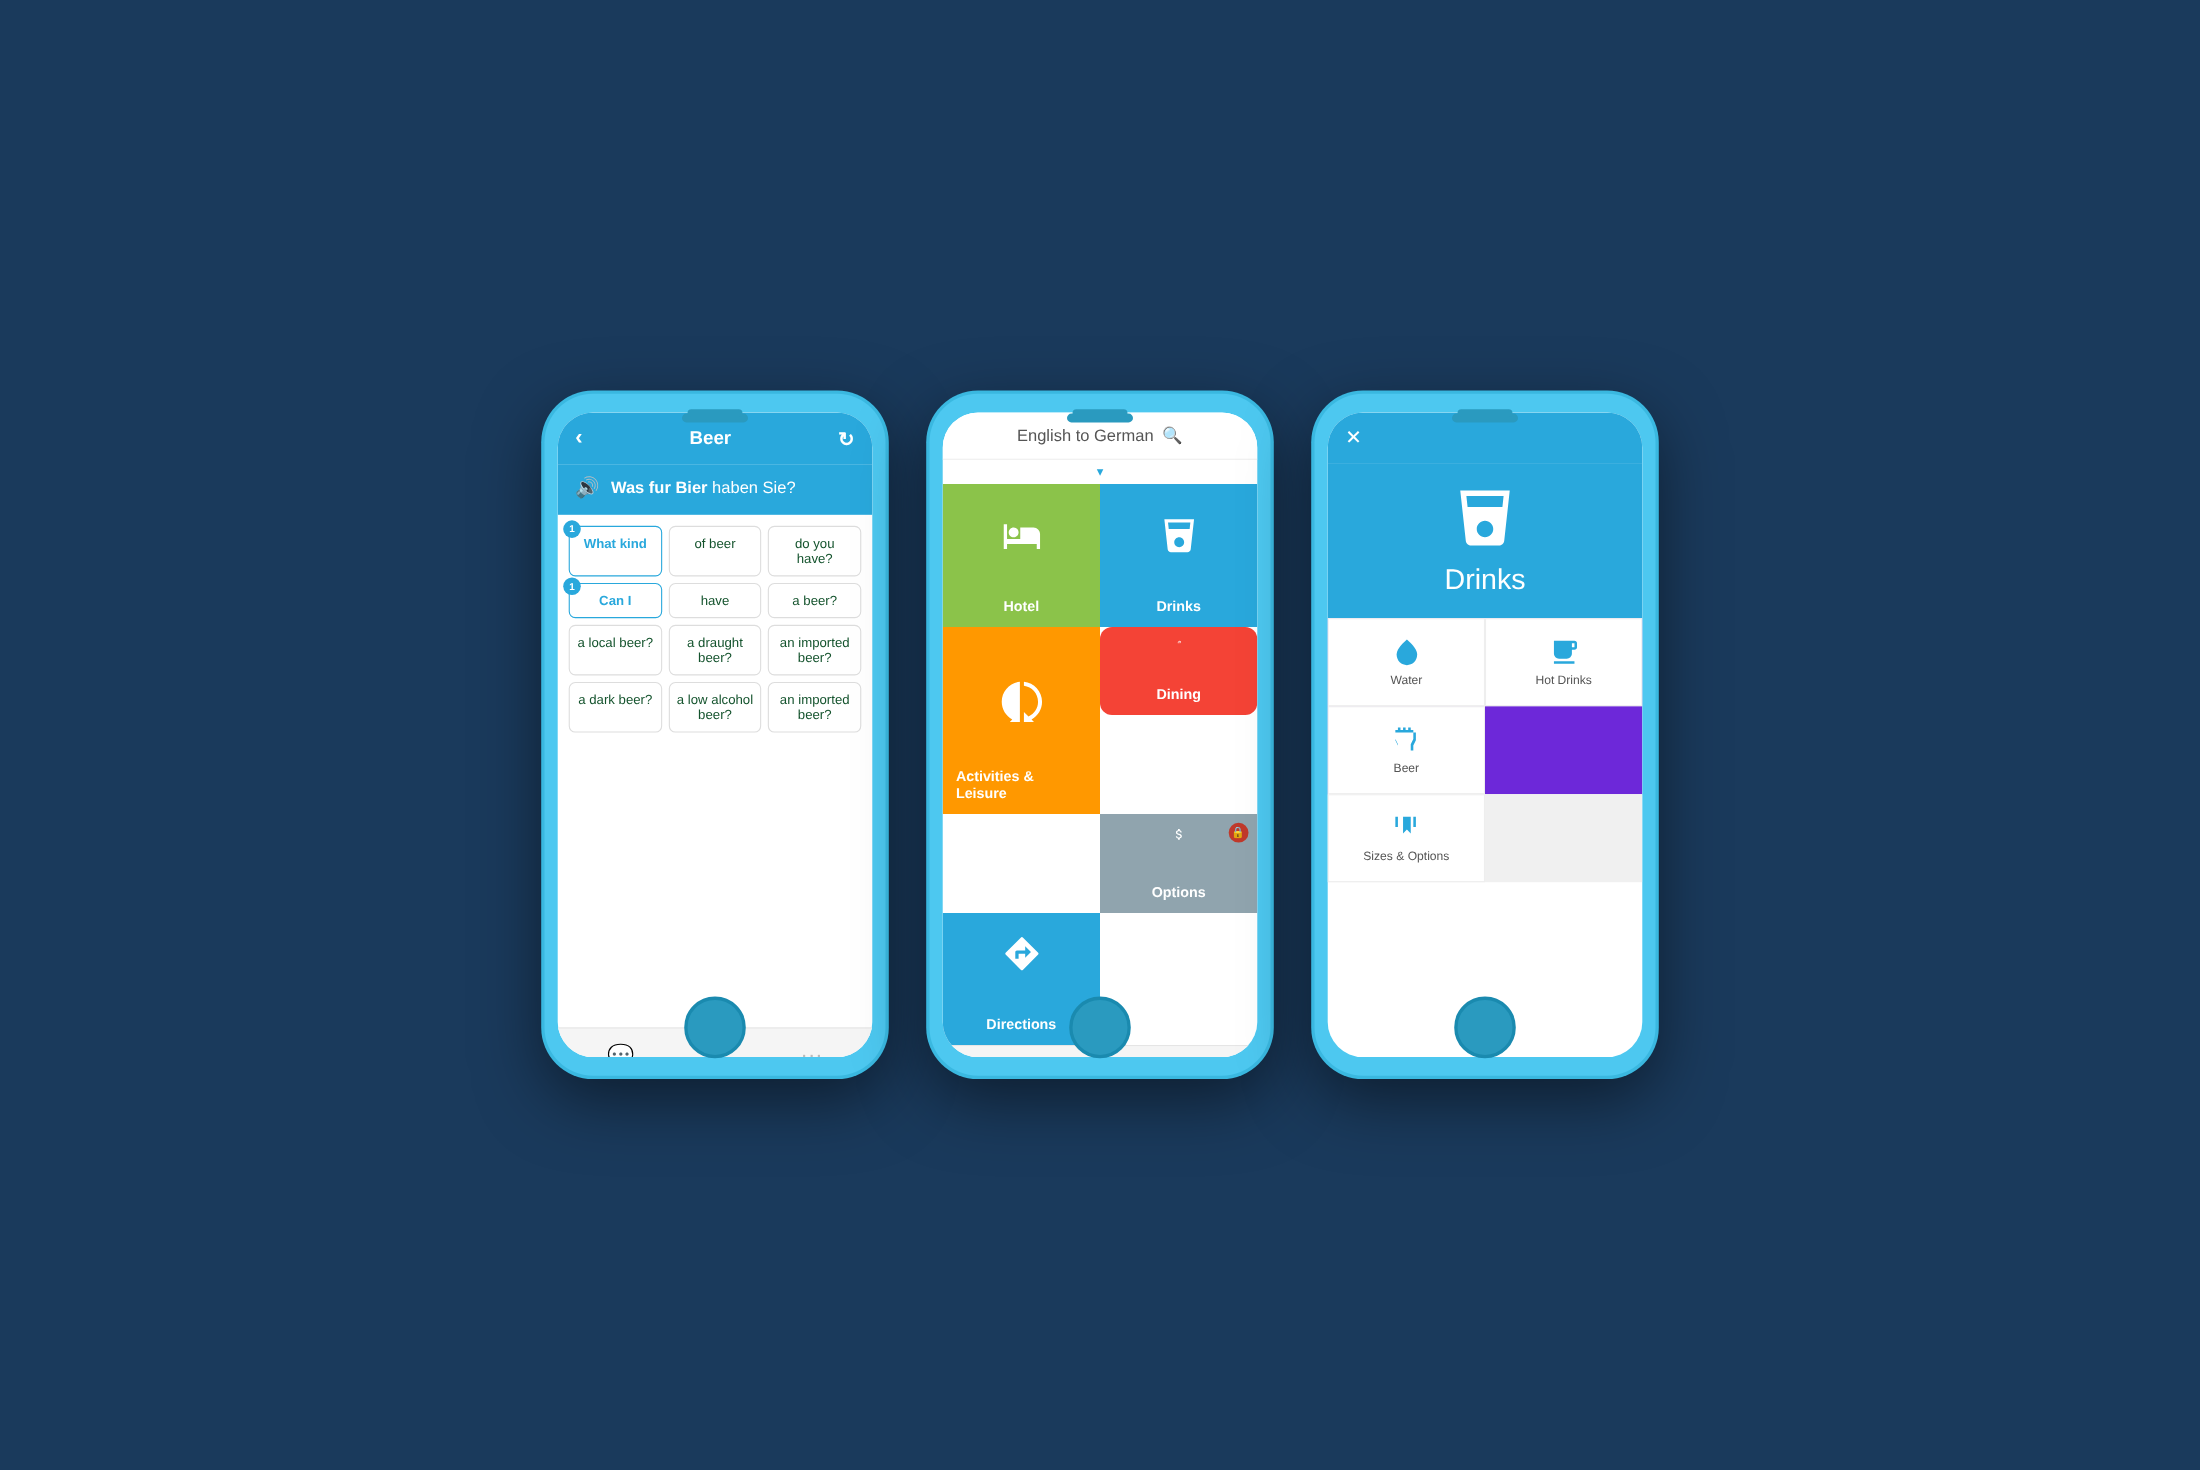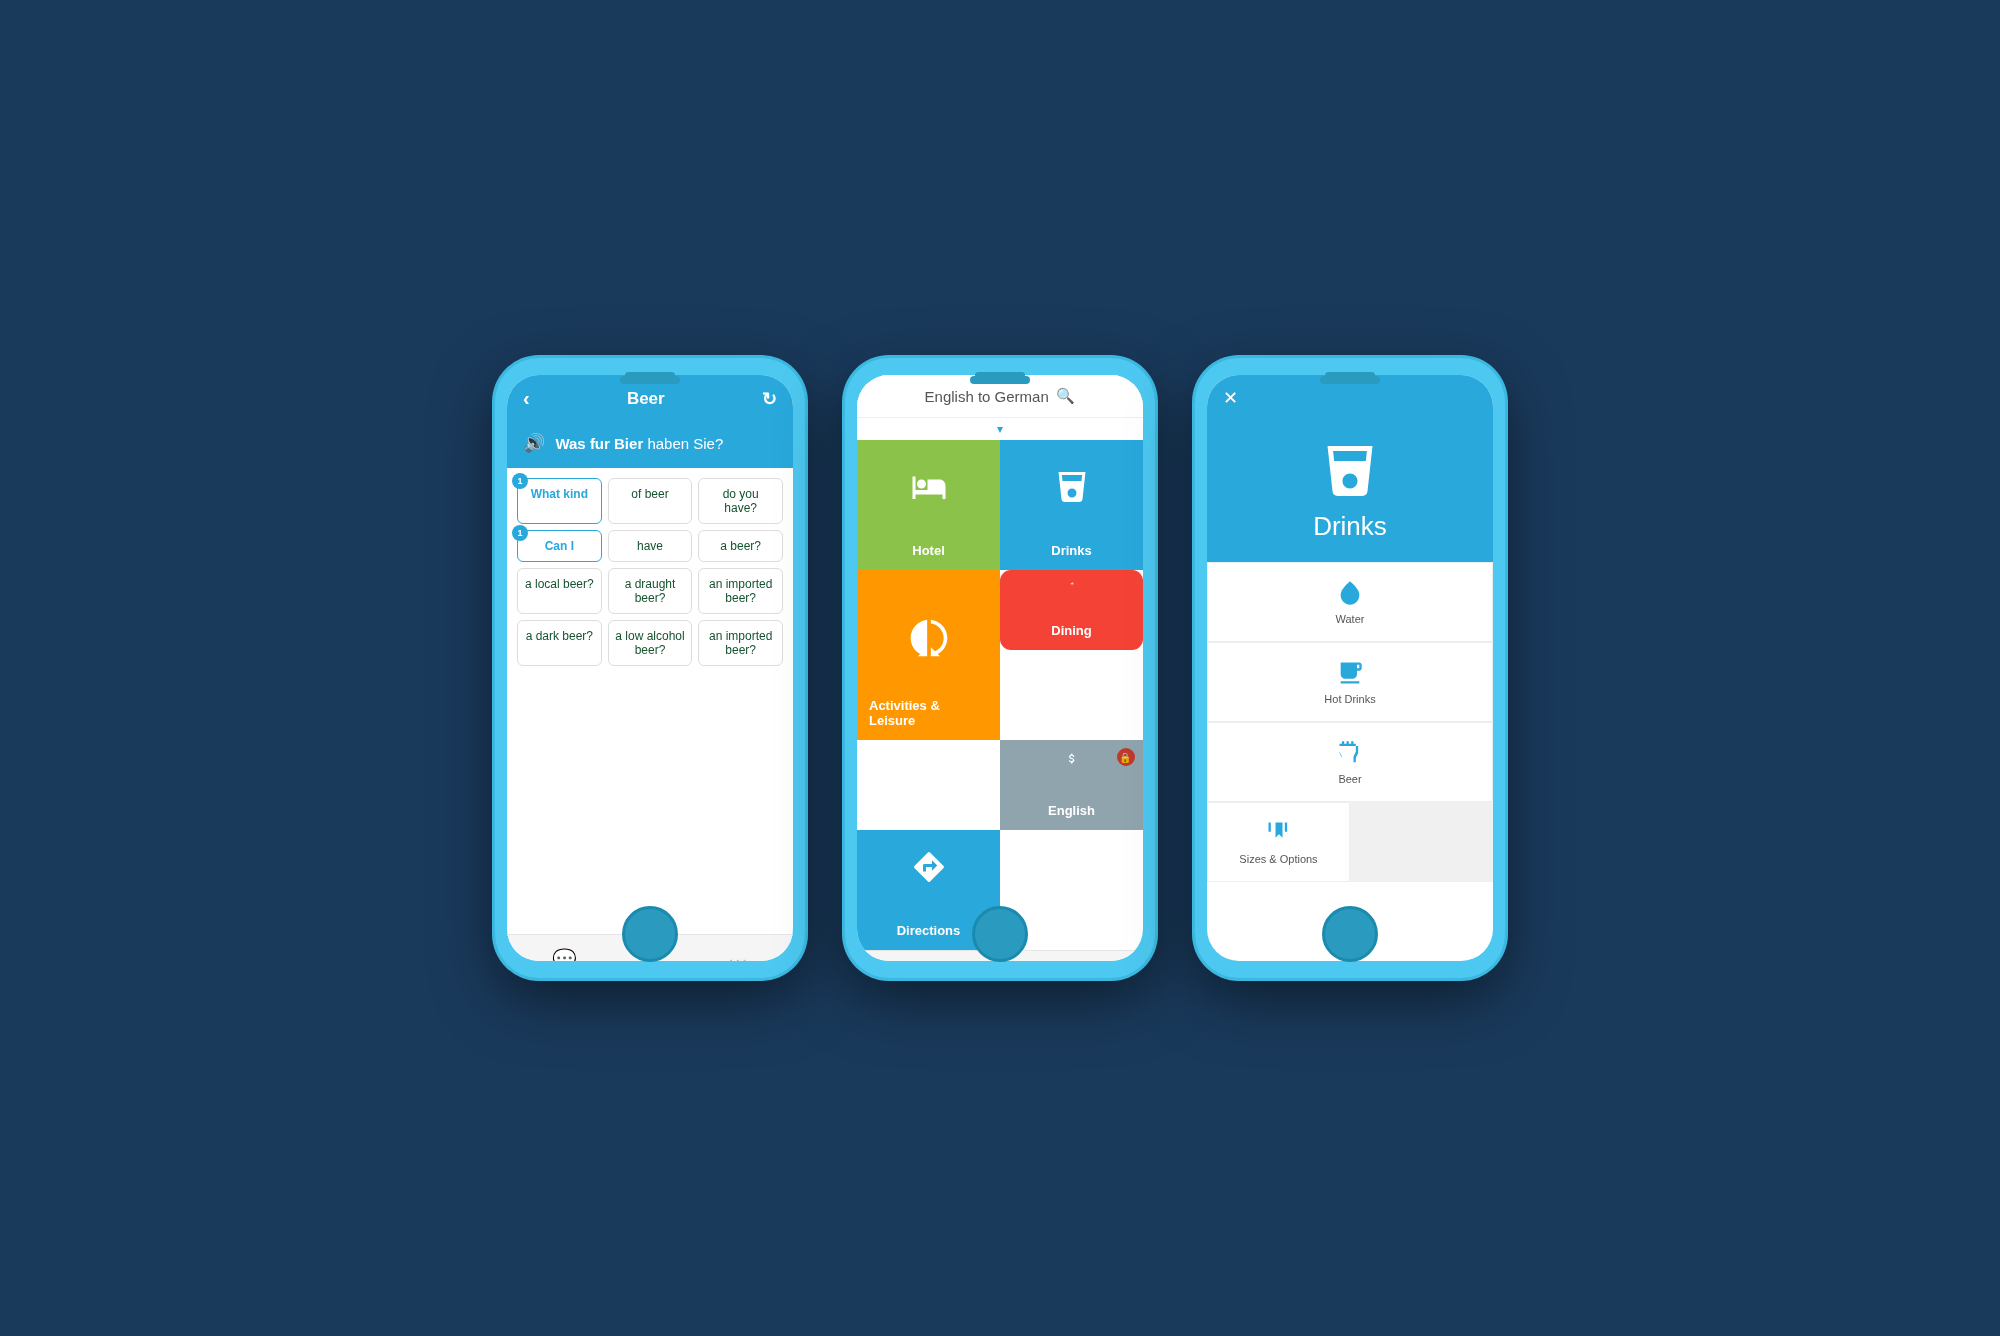--- a/index.html
+++ b/index.html
@@ -286,21 +286,21 @@
     }
 
     .p3-hero-title {
       font-size: 26px;
       font-weight: 300;
       color: white;
     }
 
     .p3-subcategories {
       display: grid;
-      grid-template-columns: 1fr;
+      grid-template-columns: 1fr 1fr;
       gap: 0;
       background: #6d28d9;
     }
 
     .sub-tile {
       display: flex;
       flex-direction: column;
       align-items: center;
       justify-content: center;
       padding: 16px 8px;
@@ -467,21 +467,21 @@
             <path d="M18.06 22.99h1.66c.84 0 1.53-.64 1.63-1.46L23 5.05h-5V1h-1.97v4.05h-4.97l.3 2.34c1.71.47 3.31 1.32 4.27 2.26 1.44 1.42 2.43 2.89 2.43 5.29v8.05zM1 21.99V21h15.03v.99c0 .55-.45 1-1.01 1H2.01c-.56 0-1.01-.45-1.01-1zm15.03-7c0-8-15.03-8-15.03 0h15.03zM1.02 17h15v2h-15z"></path>
           </svg>
           <span>Dining</span>
         </div>
 
         <div class="cat-tile cat-paying" style="height:90px; grid-column: 2;">
           <div class="lock-badge">🔒</div>
           <svg class="svg-icon" style="width:28px;height:28px;" viewBox="0 0 24 24">
             <path d="M11.8 10.9c-2.27-.59-3-1.2-3-2.15 0-1.09 1.01-1.85 2.7-1.85 1.78 0 2.44.85 2.5 2.1h2.21c-.07-1.72-1.12-3.3-3.21-3.81V3h-3v2.16c-1.94.42-3.5 1.68-3.5 3.61 0 2.31 1.91 3.46 4.7 4.13 2.5.6 3 1.48 3 2.41 0 .69-.49 1.79-2.7 1.79-2.06 0-2.87-.92-2.98-2.1h-2.2c.12 2.19 1.76 3.42 3.68 3.83V21h3v-2.15c1.95-.37 3.5-1.5 3.5-3.55 0-2.84-2.43-3.81-4.7-4.4z"></path>
           </svg>
-          <span>English</span>
+          <span>Options</span>
         </div>
 
 
         <div class="cat-tile cat-directions" style="height:120px;">
           <svg class="svg-icon" viewBox="0 0 24 24">
             <path d="M21.71 11.29l-9-9a1 1 0 0 0-1.42 0l-9 9a1 1 0 0 0 0 1.42l9 9a1 1 0 0 0 1.42 0l9-9a1 1 0 0 0 0-1.42zM14 14.5V12h-4v3H8v-4c0-.55.45-1 1-1h5V7.5l3.5 3.5-3.5 3.5z"></path>
           </svg>
           <span>Directions</span>
         </div>
       </div>

